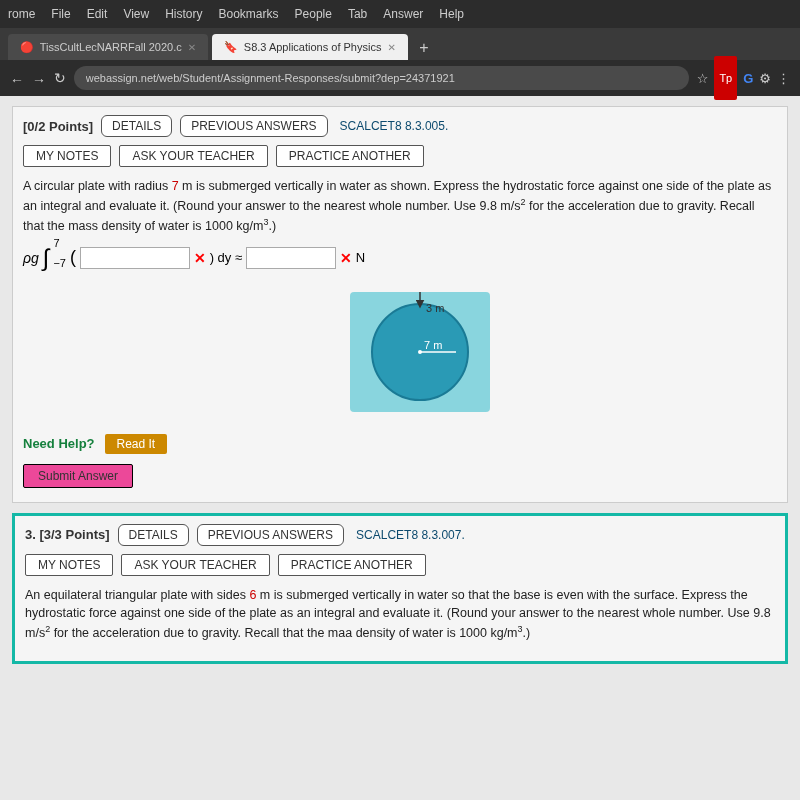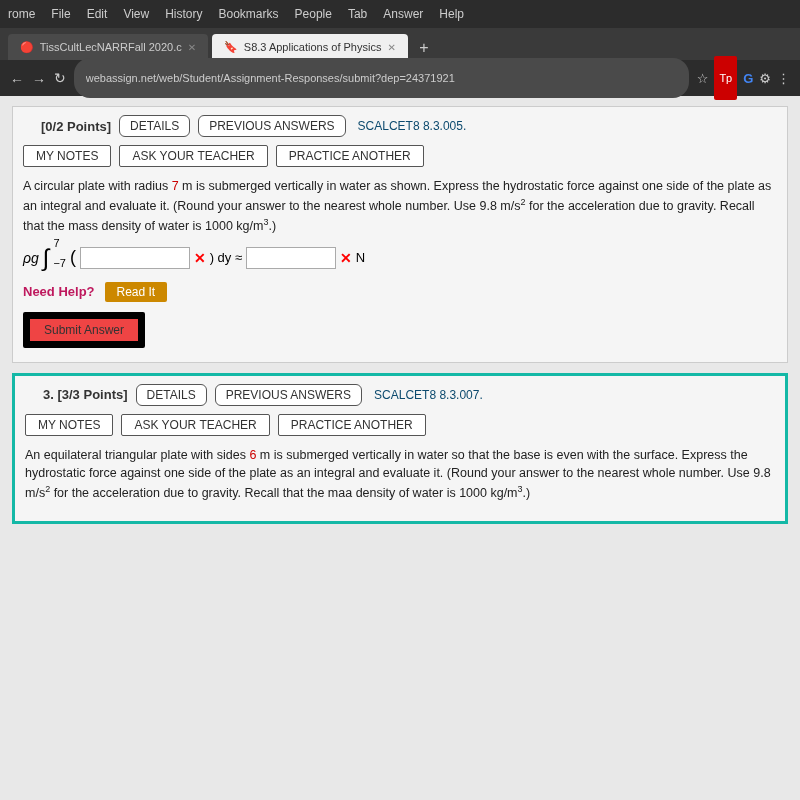--- a/index.html
+++ b/index.html
@@ -71,21 +71,21 @@
       align-items: center;
       padding: 0 10px;
       gap: 8px;
     }
     .address-input {
       flex: 1;
       background: #4a4a4a;
       border: none;
       border-radius: 16px;
       color: #ccc;
-      height: 40px;
+      height: 24px;
       padding: 0 12px;
       font-size: 11px;
       outline: none;
     }
     .nav-btn {
       color: #ccc;
       font-size: 14px;
       cursor: pointer;
       background: none;
       border: none;
@@ -112,21 +112,20 @@
       border: 1px solid #ccc;
       margin-bottom: 10px;
       padding: 8px 10px;
     }
 
     .points-row {
       display: flex;
       align-items: center;
       gap: 8px;
       margin-bottom: 8px;
-      margin-left: 18px;
     }
     .points-label {
       font-size: 13px;
       color: #333;
       font-weight: bold;
     }
     .btn-outline {
       border: 1px solid #555;
       background: white;
       padding: 3px 10px;
@@ -214,39 +213,39 @@
     }
 
     .need-help-row {
       display: flex;
       align-items: center;
       gap: 10px;
       margin-bottom: 10px;
       font-size: 13px;
     }
     .need-help-label {
-      color: #be185d;
+      color: #15803d;
       font-weight: bold;
     }
     .btn-read-it {
       background: #cc8800;
       color: white;
       border: none;
       padding: 3px 12px;
       font-size: 12px;
       cursor: pointer;
       border-radius: 2px;
     }
 
     .submit-row {
       margin-bottom: 6px;
     }
     .btn-submit {
-      border: 7px solid #000000;
-      background: #ef4444;
+      border: 1px solid #000000;
+      background: #ec4899;
       padding: 4px 14px;
       font-size: 12px;
       cursor: pointer;
       border-radius: 2px;
       color: #333;
     }
 
     
     .problem3-section {
       background: #f5f5f5;
@@ -330,20 +329,40 @@
       </span>
       <span style="font-size:18px;">(</span>
       <input class="math-input" type="text" value="" style="">
       <span class="math-x-red">✕</span>
       <span style="font-size:13px;">) dy ≈</span>
       <input class="approx-input" type="text" value="" style="">
       <span class="math-x-red">✕</span>
       <span style="font-size:13px;">N</span>
     </div>
 
+    <div class="diagram-container">
+      <svg class="diagram-svg" viewBox="0 0 160 140">
+
+        <rect x="10" y="10" width="140" height="120" rx="4" fill="#5bc8d4" opacity="0.7"></rect>
+
+        <circle cx="80" cy="70" r="48" fill="#2a9ab5" stroke="#1a7a95" stroke-width="2"></circle>
+
+        <line x1="80" y1="10" x2="80" y2="22" stroke="#333" stroke-width="1.5" marker-end="url(#arrow)"></line>
+        <text x="86" y="30" font-size="11" fill="#333">3 m</text>
+
+        <line x1="80" y1="70" x2="116" y2="70" stroke="white" stroke-width="1.5"></line>
+        <circle cx="80" cy="70" r="2" fill="white"></circle>
+        <text x="84" y="67" font-size="11" fill="white">7 m</text>
+        <defs>
+          <marker id="arrow" markerWidth="6" markerHeight="6" refX="3" refY="3" orient="auto">
+            <path d="M0,0 L0,6 L6,3 z" fill="#333"></path>
+          </marker>
+        </defs>
+      </svg>
+    </div>
 
     <div class="need-help-row">
       <span class="need-help-label">Need Help?</span>
       <button class="btn-read-it">Read It</button>
     </div>
 
     <div class="submit-row">
       <button class="btn-submit">Submit Answer</button>
     </div>
 

